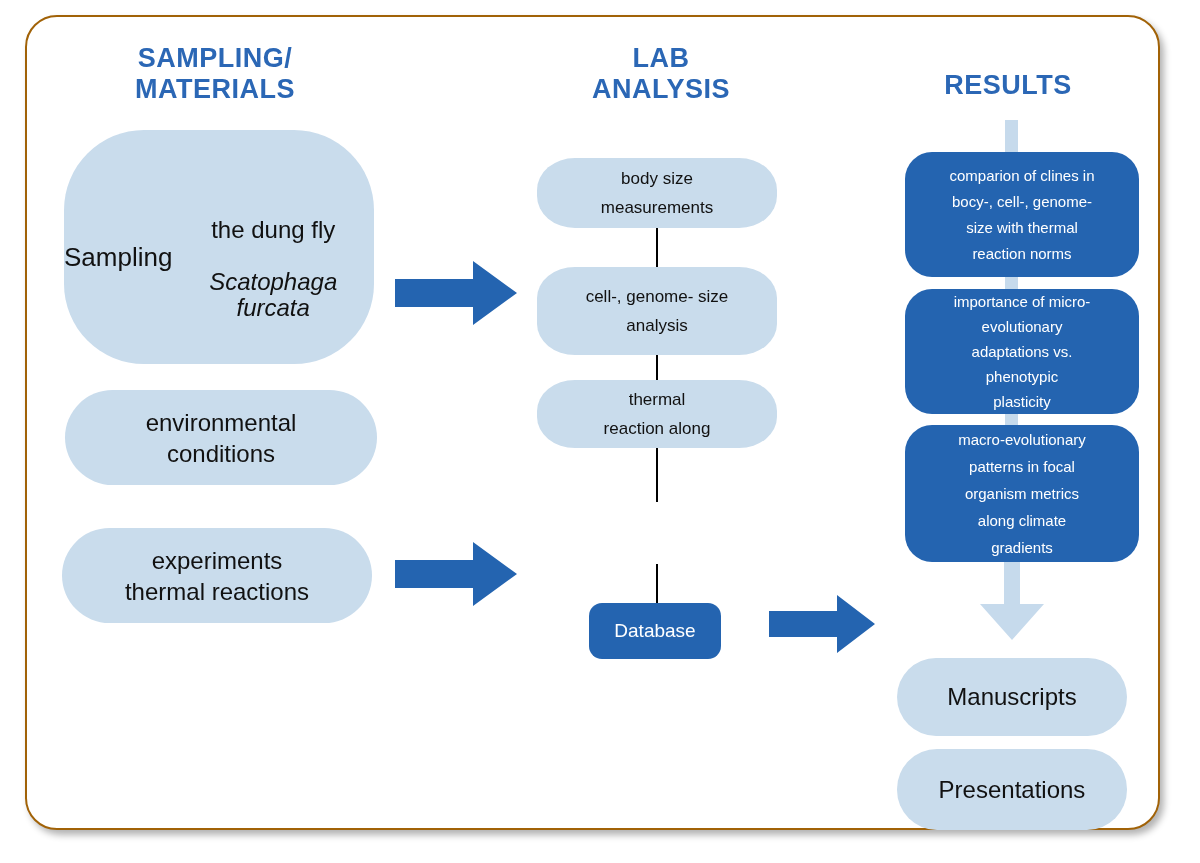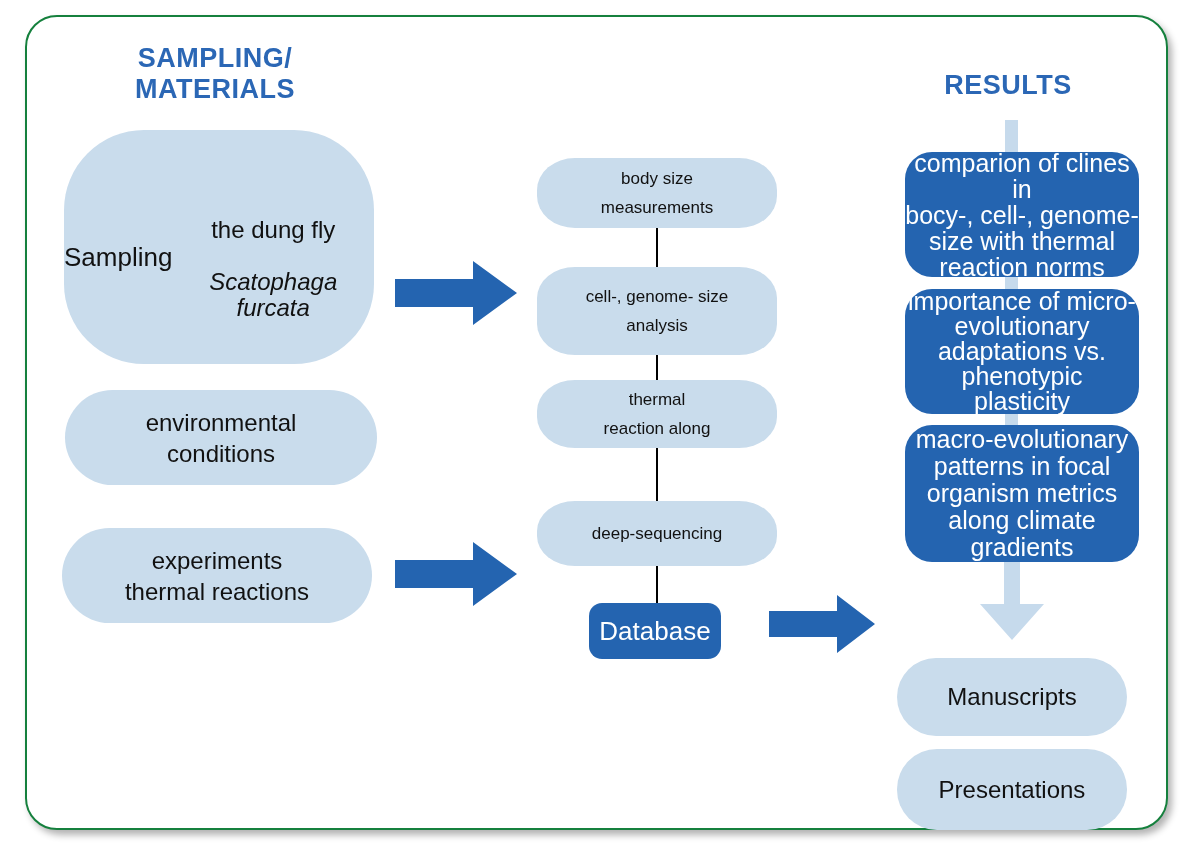--- a/index.html
+++ b/index.html
@@ -3,23 +3,22 @@
 <meta charset="utf-8">
 <style>
   html,body{margin:0;padding:0;background:#ffffff;}
   body{
     width:1200px;height:863px;position:relative;
     font-family:"Liberation Sans","DejaVu Sans",sans-serif;
     color:#111;overflow:hidden;
   }
   .card{
     position:absolute;left:25px;top:15px;width:1131px;height:811px;
-    background:#fff;border:2px solid #15803d;border-radius:32px;
+    background:#fff;border:2px solid #a16207;border-radius:32px;
     box-shadow:4px 5px 7px rgba(0,0,0,0.30);
-    padding-left:8px;
   }
   .hdr{
     position:absolute;font-weight:bold;font-size:27px;line-height:31px;
     color:#2b67b5;text-align:center;white-space:pre-line;letter-spacing:0.5px;
   }
   .hdr-col1{left:58px;top:26px;width:260px;}
   .hdr-col2{left:514px;top:26px;width:240px;}
   .hdr-col3{left:866px;top:53px;width:230px;}
 
   .bubble{
@@ -52,58 +51,60 @@
   .connector{position:absolute;left:629px;width:2px;background:#000;z-index:1;}
   .c1{top:209px;height:43px;}
   .c2{top:316px;height:49px;}
   .c3{top:429px;height:56px;}
   .c4{top:547px;height:41px;}
 
   .database{
     position:absolute;left:562px;top:586px;width:132px;height:56px;
     background:#2464b0;color:#fff;border-radius:13px;
     display:flex;align-items:center;justify-content:center;
-    font-size:26px;z-index:2;
+    font-size:19px;z-index:2;
   }
 
   .flow-arrow{position:absolute;z-index:3;}
   .arrow1{left:368px;top:244px;}
   .arrow2{left:368px;top:525px;}
   .arrow3{left:742px;top:578px;}
 
   .results-stem{
     position:absolute;left:978px;top:103px;width:13px;height:460px;
     background:#c6daec;z-index:1;
   }
   .down-arrow{position:absolute;left:953px;top:545px;z-index:1;}
 
   .rbox{
     position:absolute;left:878px;width:234px;background:#2464b0;color:#fff;
     display:flex;align-items:center;justify-content:center;text-align:center;
-    white-space:pre-line;font-size:25px;z-index:2;box-sizing:border-box;
+    white-space:pre-line;font-size:15px;z-index:2;box-sizing:border-box;
   }
   .rb1{top:135px;height:125px;border-radius:27px;line-height:26px;}
   .rb2{top:272px;height:125px;border-radius:27px;line-height:25px;}
   .rb3{top:408px;height:137px;border-radius:27px;line-height:27px;}
 
   .out-bubble{
     position:absolute;left:870px;width:230px;background:#c9dcec;
     display:flex;align-items:center;justify-content:center;text-align:center;
     font-size:24px;z-index:2;
   }
   .out1{top:641px;height:78px;border-radius:39px;}
   .out2{top:732px;height:81px;border-radius:40px;}
 </style>
 </head>
 <body>
 
 <div class="card">
 
   <div class="hdr hdr-col1">SAMPLING/
 MATERIALS</div>
+  <div class="hdr hdr-col2">LAB
+ANALYSIS</div>
   <div class="hdr hdr-col3">RESULTS</div>
 
   <div class="bubble bubble-sampling">
     <div class="samp-title">Sampling</div>
     <div class="samp-group2">
       <div>the dung fly</div>
       <div class="it">Scatophaga furcata</div>
     </div>
   </div>
 
@@ -124,21 +125,20 @@
 
   <div class="mid-bubble mb1">body size
 measurements</div>
   <div class="connector c1"></div>
   <div class="mid-bubble mb2">cell-, genome- size
 analysis</div>
   <div class="connector c2"></div>
   <div class="mid-bubble mb3">thermal
 reaction along</div>
   <div class="connector c3"></div>
-  <div class="mid-bubble mb4">deep-sequencing</div>
   <div class="connector c4"></div>
   <div class="database">Database</div>
 
   <div class="results-stem"></div>
   <svg class="down-arrow" width="64" height="78" viewBox="0 0 64 78">
     <polygon points="24,0 40,0 40,42 64,42 32,78 0,42 24,42" fill="#c6daec"></polygon>
   </svg>
 
   <div class="rbox rb1">comparion of clines in
 bocy-, cell-, genome-

